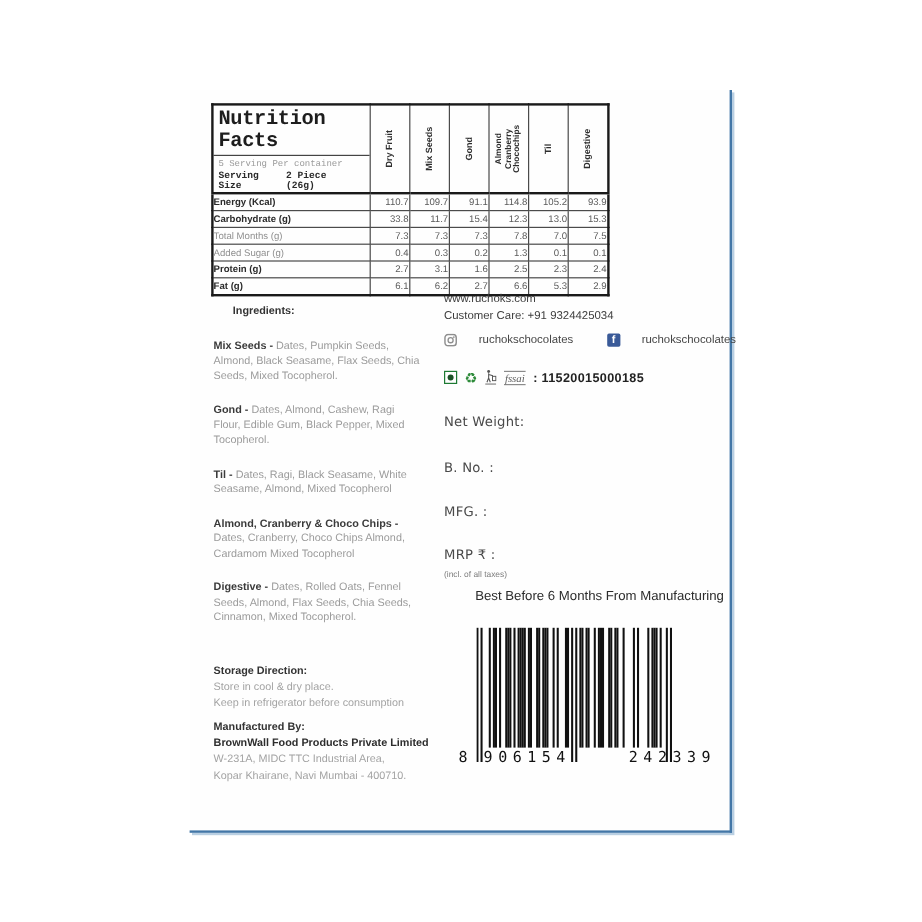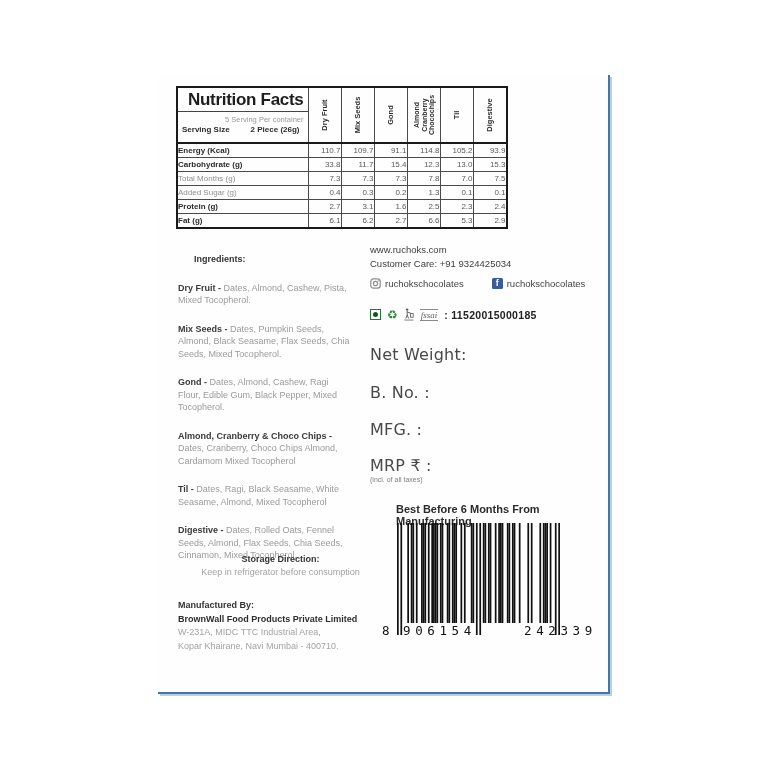--- a/index.html
+++ b/index.html
@@ -14,64 +14,64 @@
     box-shadow:2px 2px 0 #b9cfe2;
   }
   
   .nf-table{
     position:absolute;left:18px;top:11px;width:327px;
     border-collapse:collapse;table-layout:fixed;
     border:2px solid #1a1a1a;
   }
   .nf-table th,.nf-table td{border:1px solid #4a4a4a;padding:0;}
   .nf-table thead th{border-bottom:2px solid #1a1a1a;height:54px;vertical-align:top;}
-  .nf-titlecell{width:131px;text-align:right;}
+  .nf-titlecell{width:131px;text-align:left;font-family:Liberation Mono, monospace;}
   .nf-title{font-size:17px;font-weight:bold;color:#1d1d1d;padding:2px 4px 1px 4px;border-bottom:1px solid #444;letter-spacing:-0.3px;}
   .nf-serv1{font-size:7.5px;color:#9a9a9a;font-weight:normal;padding:3px 4px 0 4px;}
   .nf-serv2{font-size:8px;font-weight:bold;color:#2b2b2b;padding:1px 8px 0 4px;display:flex;justify-content:space-between;}
   .nf-colhead{position:relative;width:32px;}
   .vtext{
     position:absolute;left:50%;top:50%;width:50px;
     transform:translate(-50%,-50%) rotate(-90deg);
     font-size:7.5px;font-weight:bold;color:#2e2e2e;text-align:center;line-height:8px;
   }
   .vtext.small{font-size:7px;line-height:7.5px;width:52px;}
   .nf-table tbody td{height:13px;font-size:8px;}
   .nf-rowlabel{padding-left:3px;text-align:left;}
   .nf-rowlabel.em{font-weight:bold;color:#2b2b2b;}
   .nf-rowlabel.dim{color:#8f8f8f;}
   .nf-val{text-align:right;padding-right:3px;color:#5a5a5a;font-size:7.5px;}
   
   .ing{position:absolute;left:20px;top:162px;width:172px;font-size:9px;line-height:12.5px;color:#9b9b9b;}
   .ing-head{font-weight:bold;color:#333;margin:16px;}
   .ing-item{margin:0 0 16px 0;}
   .ing-item b{color:#3a3a3a;}
-  .storage{position:absolute;left:20px;top:478px;width:205px;font-size:9px;line-height:13px;color:#a3a3a3;text-align:center;}
+  .storage{position:absolute;left:20px;top:478px;width:205px;font-size:9px;line-height:13px;color:#a3a3a3;}
   .storage .hd{font-weight:bold;color:#333;}
   .mfr{position:absolute;left:20px;top:524px;width:210px;font-size:9px;line-height:13.5px;color:#a3a3a3;}
   .mfr .hd{font-weight:bold;color:#333;}
   .mfr .nm{font-weight:bold;color:#2d2d2d;}
   
   .contact{position:absolute;left:212px;top:168px;font-size:9.5px;color:#3d3d3d;line-height:14px;}
   .handles{position:absolute;left:212px;top:203px;display:flex;align-items:center;font-size:9.5px;color:#454545;}
-  .handles .grp{display:flex;align-items:center;gap:4px;}
+  .handles .grp{display:flex;align-items:center;gap:18px;}
   .handles .gap{width:28px;}
   .ig-icon svg{display:block;}
   .fb-icon{width:11px;height:11px;background:#3a5a98;border-radius:1.5px;color:#fff;font-size:9px;font-weight:bold;text-align:center;line-height:11px;}
   .regline{position:absolute;left:212px;top:233px;display:flex;align-items:center;gap:6px;}
   .veg-icon{width:11px;height:11px;border:1.5px solid #1d7a33;display:flex;align-items:center;justify-content:center;box-sizing:border-box;}
   .veg-icon i{width:5px;height:5px;border-radius:50%;background:#1c5227;display:block;}
   .recycle-icon{font-size:12px;color:#2e8b3a;line-height:12px;font-family:"DejaVu Sans",sans-serif;}
   .tidyman-icon svg{display:block;}
   .fssai-mark{font-family:"Liberation Serif",serif;font-style:italic;font-size:9px;color:#5f5f5f;border-top:1px solid #8a8a8a;border-bottom:1px solid #8a8a8a;line-height:10px;padding:0 1px;}
   .fssai-num{font-size:10.5px;font-weight:bold;color:#222;letter-spacing:0.3px;}
-  .decl{position:absolute;left:212px;font-size:16px;color:#494949;letter-spacing:0.2px;font-family:"DejaVu Sans",sans-serif;}
+  .decl{position:absolute;left:212px;font-size:11px;color:#494949;letter-spacing:0.2px;font-family:"DejaVu Sans",sans-serif;}
   .decl.net{top:270px;} .decl.bno{top:308px;} .decl.mfg{top:345px;} .decl.mrp{top:381px;}
   .taxnote{position:absolute;left:212px;top:401px;font-size:7px;color:#7e7e7e;}
-  .bestbefore{position:absolute;left:212px;top:428px;font-size:11px;font-weight:bold;color:#2b2b2b;padding-left:26px;}
+  .bestbefore{position:absolute;left:212px;top:416px;font-size:11px;font-weight:normal;color:#2b2b2b;padding-left:26px;}
   
   .barcode{position:absolute;left:222px;top:448px;width:190px;height:122px;}
   .barcode svg{position:absolute;left:17px;top:0;fill:#111;}
   .bd{position:absolute;top:100px;font-family:"DejaVu Sans Mono",monospace;font-size:12.5px;color:#111;}
   .bd.first{left:2px;}
   .bd.lgrp{left:23px;letter-spacing:4.6px;}
   .bd.rgrp{left:104px;letter-spacing:4.6px;margin-left:40px;}
 </style>
 </head>
 <body>
@@ -171,30 +171,30 @@
         <td class="nf-val">2.7</td>
         <td class="nf-val">6.6</td>
         <td class="nf-val">5.3</td>
         <td class="nf-val">2.9</td>
       </tr>
     </tbody>
   </table>
 
   <div class="ing">
     <p class="ing-head">Ingredients:</p>
-    <p class="ing-item"><b>Dry Fruit -</b> <span>Dates, Almond, Cashew, Pista,  Mixed Tocopherol.</span></p>
     <p class="ing-item"><b>Mix Seeds -</b> <span>Dates, Pumpkin Seeds, Almond, Black Seasame, Flax Seeds, Chia Seeds, Mixed Tocopherol.</span></p>
     <p class="ing-item"><b>Gond -</b> <span>Dates, Almond, Cashew, Ragi Flour, Edible Gum, Black Pepper, Mixed Tocopherol.</span></p>
+    <p class="ing-item"><b>Til -</b> <span>Dates, Ragi, Black Seasame, White Seasame, Almond, Mixed Tocopherol</span></p>
     <p class="ing-item"><b>Almond, Cranberry &amp; Choco Chips -</b> <span>Dates, Cranberry, Choco Chips Almond, Cardamom  Mixed Tocopherol</span></p>
-    <p class="ing-item"><b>Til -</b> <span>Dates, Ragi, Black Seasame, White Seasame, Almond, Mixed Tocopherol</span></p>
     <p class="ing-item"><b>Digestive -</b> <span>Dates, Rolled Oats, Fennel Seeds, Almond, Flax Seeds, Chia Seeds, Cinnamon, Mixed Tocopherol.</span></p>
   </div>
 
   <div class="storage">
     <div class="hd">Storage Direction:</div>
+    <div>Store in cool &amp; dry place.</div>
     <div>Keep in refrigerator before consumption</div>
   </div>
 
   <div class="mfr">
     <div class="hd">Manufactured By:</div>
     <div class="nm">BrownWall Food Products Private Limited</div>
     <div>W-231A, MIDC TTC Industrial Area,</div>
     <div>Kopar Khairane, Navi Mumbai - 400710.</div>
   </div>
 

